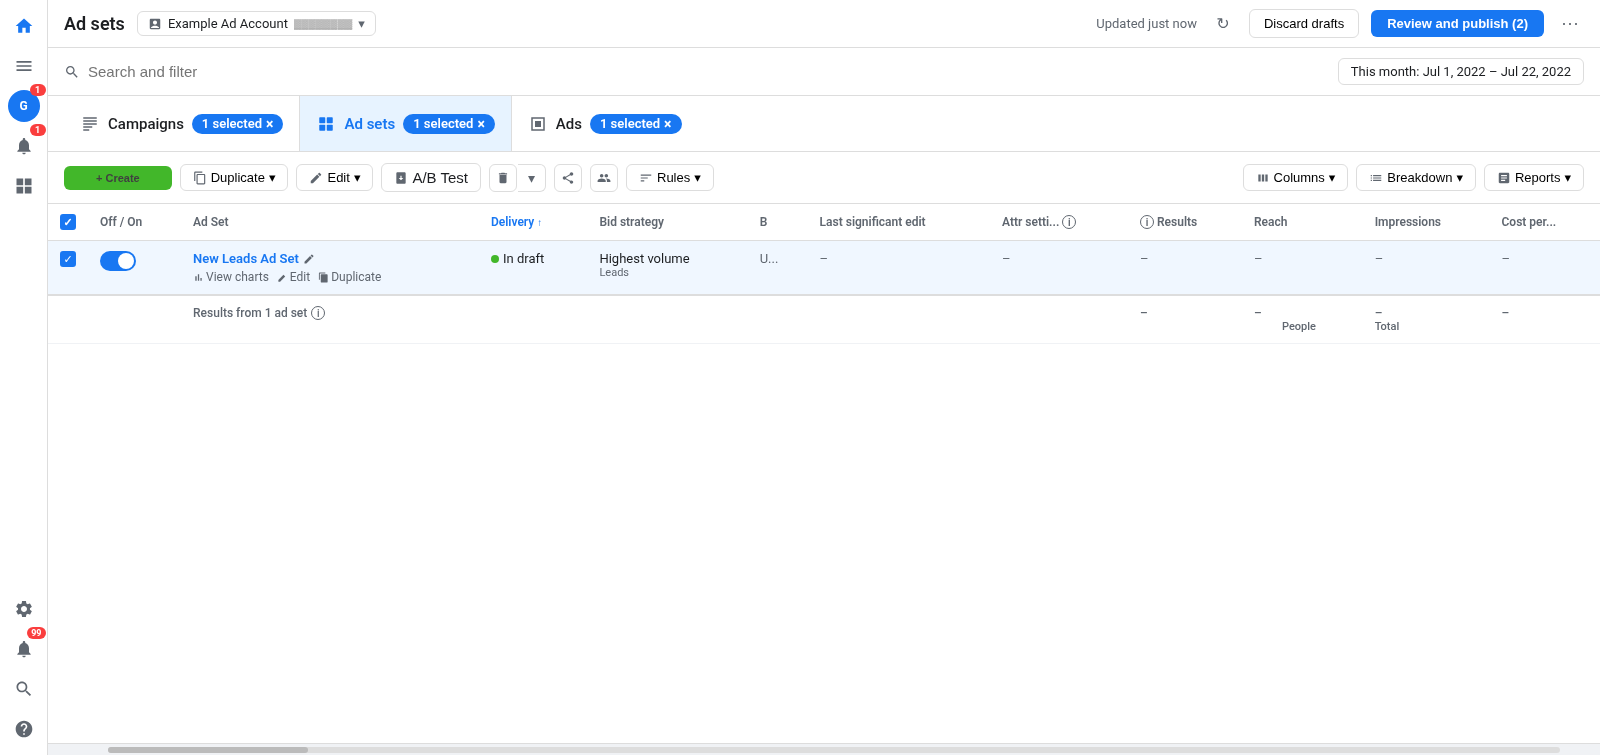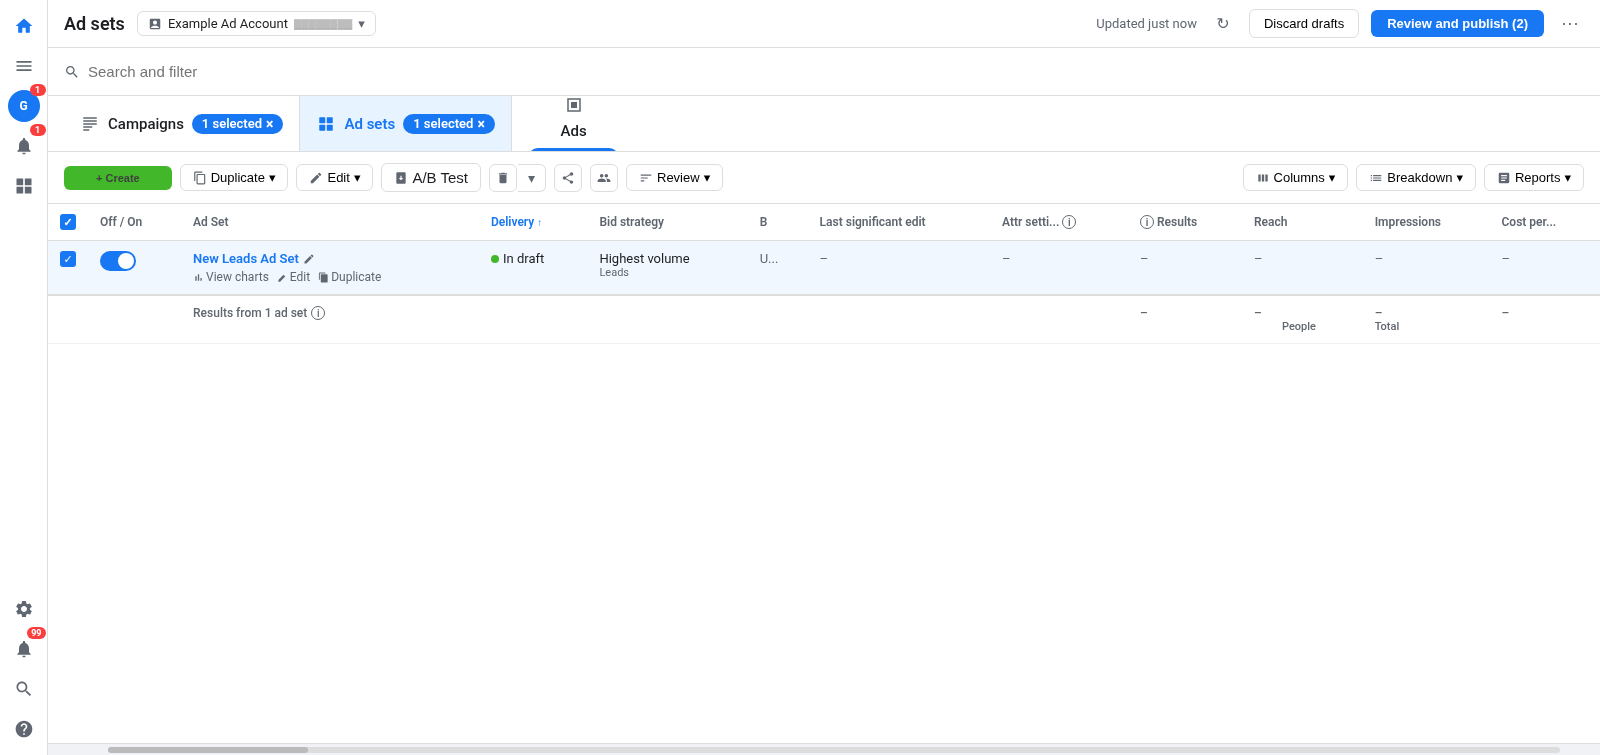--- a/index.html
+++ b/index.html
@@ -34,21 +34,21 @@
 
     
     .searchbar { height: 48px; background: #fff; border-bottom: 1px solid #ddd; display: flex; align-items: center; padding: 0 16px; gap: 8px; flex-shrink: 0; }
     .search-input-wrapper { display: flex; align-items: center; gap: 8px; flex: 1; }
     .search-input { border: none; outline: none; font-size: 15px; color: #606770; flex: 1; background: transparent; }
     .date-range { margin-left: auto; font-size: 13px; color: #1c1e21; border: 1px solid #ddd; padding: 5px 12px; border-radius: 6px; cursor: pointer; }
 
     
     .tabbar { height: 56px; background: #fff; border-bottom: 1px solid #ddd; display: flex; align-items: center; padding: 0 16px; gap: 0; flex-shrink: 0; overflow: hidden; }
     .tab-section { display: flex; align-items: center; gap: 8px; padding: 0 16px; border-right: 1px solid #ddd; height: 100%; }
-    .tab-section:last-child { border-right: none; flex-direction: column; }
+    .tab-section:last-child { border-right: none; }
     .tab-icon { width: 20px; height: 20px; display: flex; align-items: center; justify-content: center; }
     .tab-label { font-size: 15px; font-weight: 500; color: #1c1e21; }
     .selected-badge { background: #1877f2; color: #fff; border-radius: 20px; padding: 2px 10px; font-size: 13px; font-weight: 600; display: flex; align-items: center; gap: 4px; cursor: pointer; }
     .selected-badge .x { font-size: 14px; font-weight: bold; }
     .tab-section-adsets { display: flex; align-items: center; gap: 8px; padding: 0 16px; border-right: 1px solid #ddd; height: 100%; background: #e7f3ff; }
     .adsets-label { font-size: 15px; font-weight: 600; color: #1877f2; }
 
     
     .toolbar { height: 52px; background: #fff; border-bottom: 1px solid #ddd; display: flex; align-items: center; padding: 0 16px; gap: 8px; flex-shrink: 0; }
     .create-btn { background: #42b72a; color: #404040; border: none; padding: 6px 32px; border-radius: 6px; cursor: pointer; font-size: 11px; font-weight: 600; display: flex; align-items: center; gap: 4px; }
@@ -170,20 +170,21 @@
       </div>
     </div>
 
     <div class="searchbar">
       <div class="search-input-wrapper">
         <svg width="16" height="16" viewBox="0 0 24 24" fill="#606770">
             <path d="M15.5 14h-.79l-.28-.27C15.41 12.59 16 11.11 16 9.5 16 5.91 13.09 3 9.5 3S3 5.91 3 9.5 5.91 16 9.5 16c1.61 0 3.09-.59 4.23-1.57l.27.28v.79l5 4.99L20.49 19l-4.99-5zm-6 0C7.01 14 5 11.99 5 9.5S7.01 5 9.5 5 14 7.01 14 9.5 11.99 14 9.5 14z"></path>
           </svg>
         <input class="search-input" type="text" placeholder="Search and filter" style="">
       </div>
+      <div class="date-range">This month: Jul 1, 2022 – Jul 22, 2022</div>
     </div>
 
     <div class="tabbar">
 
       <div class="tab-section">
         <div class="tab-icon">
           <svg width="18" height="18" viewBox="0 0 24 24" fill="#606770">
               <path d="M3 3h18v2H3zm0 4h18v2H3zm0 4h18v2H3zm0 4h12v2H3zm0 4h8v2H3z"></path>
             </svg>
         </div>
@@ -260,21 +261,21 @@
       </div>
       <div class="toolbar-btn-icon">
         <svg width="14" height="14" viewBox="0 0 24 24" fill="#606770">
             <path d="M16 11c1.66 0 2.99-1.34 2.99-3S17.66 5 16 5c-1.66 0-3 1.34-3 3s1.34 3 3 3zm-8 0c1.66 0 2.99-1.34 2.99-3S9.66 5 8 5C6.34 5 5 6.34 5 8s1.34 3 3 3zm0 2c-2.33 0-7 1.17-7 3.5V19h14v-2.5c0-2.33-4.67-3.5-7-3.5zm8 0c-.29 0-.62.02-.97.05 1.16.84 1.97 1.97 1.97 3.45V19h6v-2.5c0-2.33-4.67-3.5-7-3.5z"></path>
           </svg>
       </div>
       <button class="dropdown-btn">
         <svg width="14" height="14" viewBox="0 0 24 24" fill="#606770">
             <path d="M3 18h6v-2H3v2zM3 6v2h18V6H3zm0 7h12v-2H3v2z"></path>
           </svg>
-        <span>Review</span>
+        <span>Rules</span>
         <span>▾</span>
       </button>
 
       <div class="toolbar-right">
         <button class="dropdown-btn">
           <svg width="14" height="14" viewBox="0 0 24 24" fill="#606770">
               <path d="M4 18h4V6H4v12zM10 6v12h4V6h-4zm6 12h4V6h-4v12z"></path>
             </svg>
           <span>Columns</span>
           <span>▾</span>

